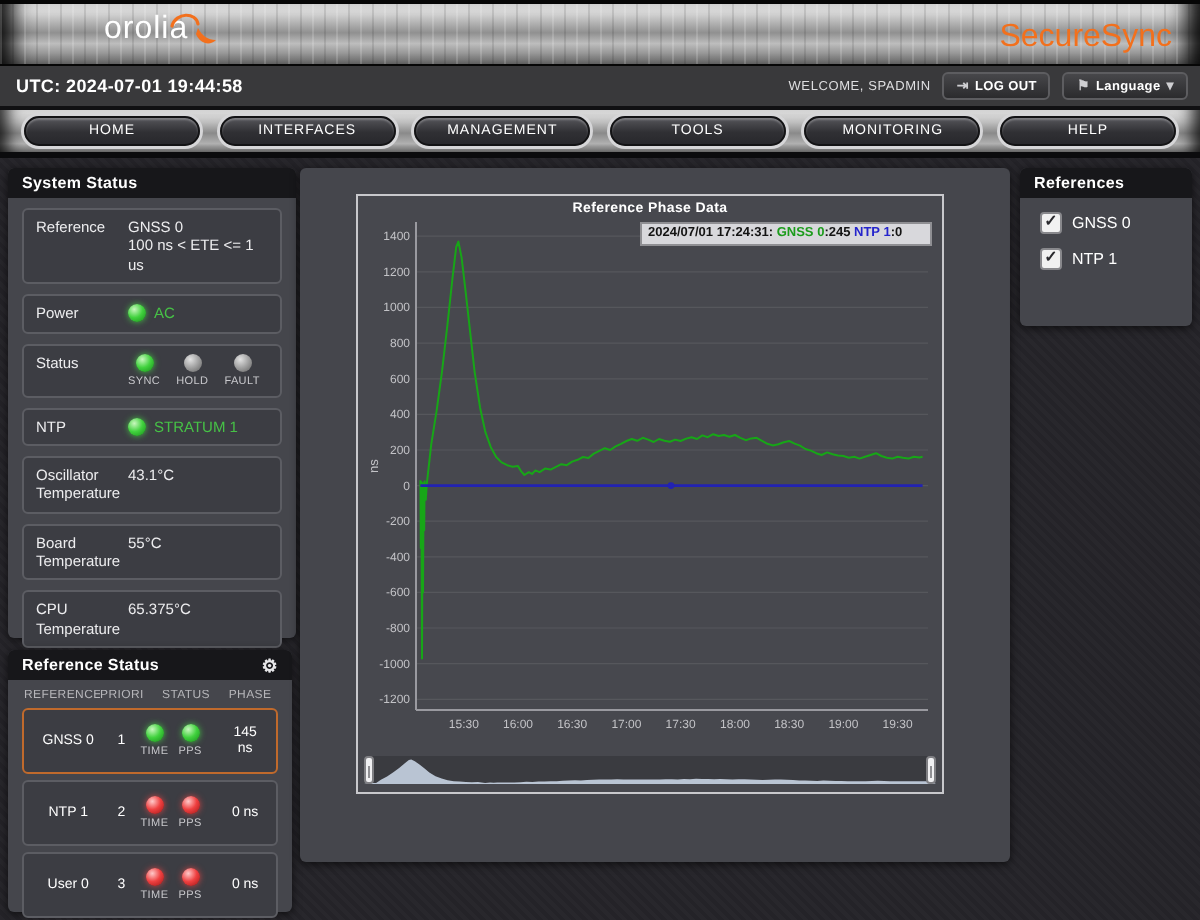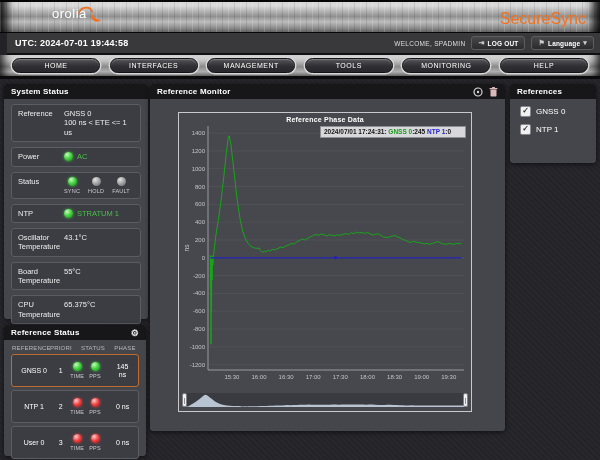--- a/index.html
+++ b/index.html
@@ -6,27 +6,27 @@
     font-family:"Liberation Sans",sans-serif;-webkit-font-smoothing:antialiased;}
   .page{width:600px;height:460px;position:relative;}
 
   
   .brandbar{height:33px;position:relative;
     background:linear-gradient(180deg,#efefef 0%,#cfcfcf 18%,#909090 48%,#bdbdbd 66%,#6d6d6d 100%);
     border-top:2px solid #060606;border-bottom:1px solid #060606;box-sizing:border-box;
     box-shadow:inset 14px 0 10px -7px rgba(0,0,0,.9), inset -14px 0 10px -7px rgba(0,0,0,.9);}
   .brandbar::before{content:'';position:absolute;inset:0;pointer-events:none;
     background:repeating-linear-gradient(90deg,rgba(255,255,255,.16) 0 1px,transparent 1px 6px,rgba(0,0,0,.10) 6px 7px,transparent 7px 12px);}
-  .logo{position:absolute;left:52px;top:4px;color:#fff;font-size:13px;letter-spacing:.5px;display:flex;}
+  .logo{position:absolute;left:52px;top:4px;color:#fff;font-size:16px;letter-spacing:.5px;display:flex;}
   .logo .swoosh{position:relative;left:-10px;top:-1px;}
   .product{position:absolute;right:14px;top:8px;font-size:16px;color:#f2701d;}
 
   
   .utcbar{height:22px;background:#39393b;border-bottom:2px solid #101012;box-sizing:border-box;
-    display:flex;align-items:center;color:#fff;margin-left:7px;}
+    display:flex;align-items:center;color:#fff;}
   .utc{font-size:9px;font-weight:bold;margin-left:8px;letter-spacing:.2px;}
   .utc-right{margin-left:auto;display:flex;align-items:center;gap:6px;margin-right:6px;}
   .welcome{font-size:6.5px;color:#dedee0;letter-spacing:.3px;}
   .btn-dark{background:linear-gradient(#47474a,#2b2b2d);border:1px solid #5d5d60;border-radius:3px;
     color:#fff;font-size:6.5px;font-weight:bold;padding:2px 6px;display:flex;align-items:center;gap:3px;
     font-family:"Liberation Sans",sans-serif;cursor:pointer;letter-spacing:.2px;}
   .btn-dark .ic{font-size:7px;color:#cfcfd2;}
 
   
   .navbar{height:24px;box-sizing:border-box;display:flex;justify-content:space-between;align-items:center;
@@ -252,34 +252,20 @@
                 <span class="led red"></span>
                 <span class="ledlabel">PPS</span>
               </span>
           </span>
           <span class="rs-c4">0 ns</span>
         </div>
       </div>
     </section>
 
     <section class="panel" id="reference-monitor">
-      <div class="panel-title">
-        <span>Reference Monitor</span>
-        <span class="pm-icons">
-          <svg width="10" height="10" viewBox="0 0 10 10" style="cursor:pointer;">
-            <circle cx="5" cy="5" r="4" fill="none" stroke="#d5d5d8" stroke-width="1.2"></circle>
-            <circle cx="5" cy="5" r="1.2" fill="#d5d5d8"></circle>
-          </svg>
-          <svg width="9" height="10" viewBox="0 0 9 10" style="cursor:pointer;">
-            <rect x="1.5" y="2.5" width="6" height="7" rx="0.8" fill="#d9b8b8"></rect>
-            <rect x="0.5" y="1" width="8" height="1.2" rx="0.5" fill="#d9b8b8"></rect>
-            <rect x="3" y="0" width="3" height="1.2" rx="0.4" fill="#d9b8b8"></rect>
-          </svg>
-        </span>
-      </div>
       <div class="panel-body">
         <div class="chart-frame">
           <div class="chart-title">Reference Phase Data</div>
           <svg id="plot-svg" viewBox="0 0 292 262">
               <line x1="28" x2="284" y1="9.1" y2="9.1" stroke="#56575c" stroke-width="0.6"></line>
               <text x="25" y="11.1" text-anchor="end" fill="#c3c3c7" font-size="6">1400</text>
               <line x1="28" x2="284" y1="26.9" y2="26.9" stroke="#56575c" stroke-width="0.6"></line>
               <text x="25" y="28.9" text-anchor="end" fill="#c3c3c7" font-size="6">1200</text>
               <line x1="28" x2="284" y1="44.7" y2="44.7" stroke="#56575c" stroke-width="0.6"></line>
               <text x="25" y="46.7" text-anchor="end" fill="#c3c3c7" font-size="6">1000</text>

